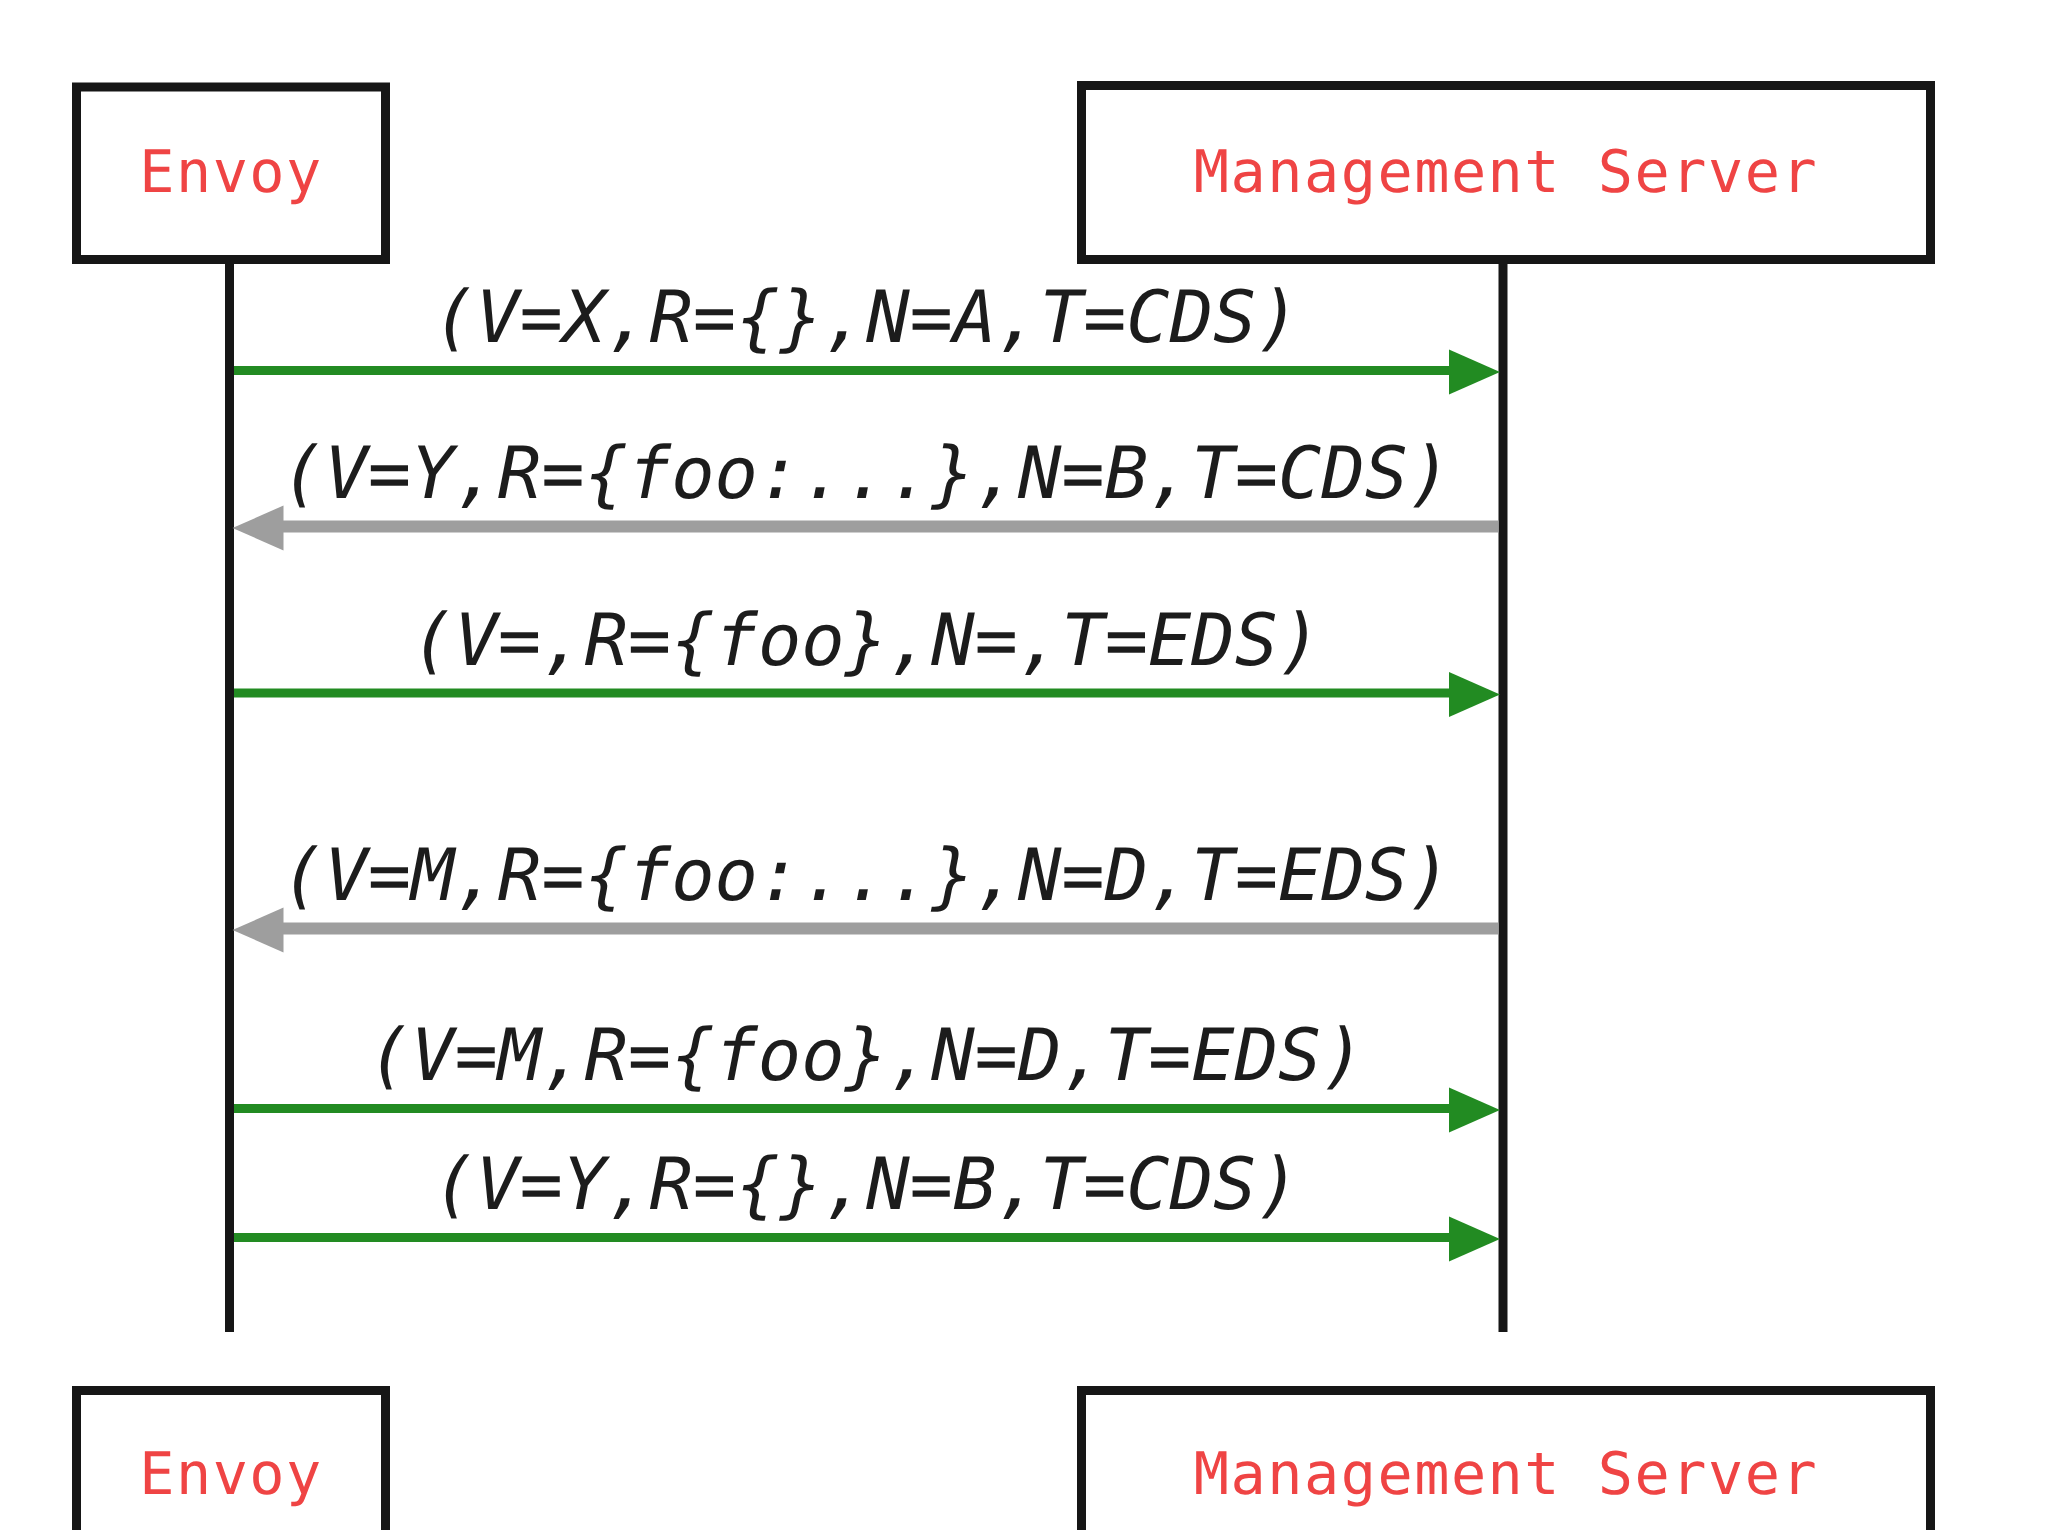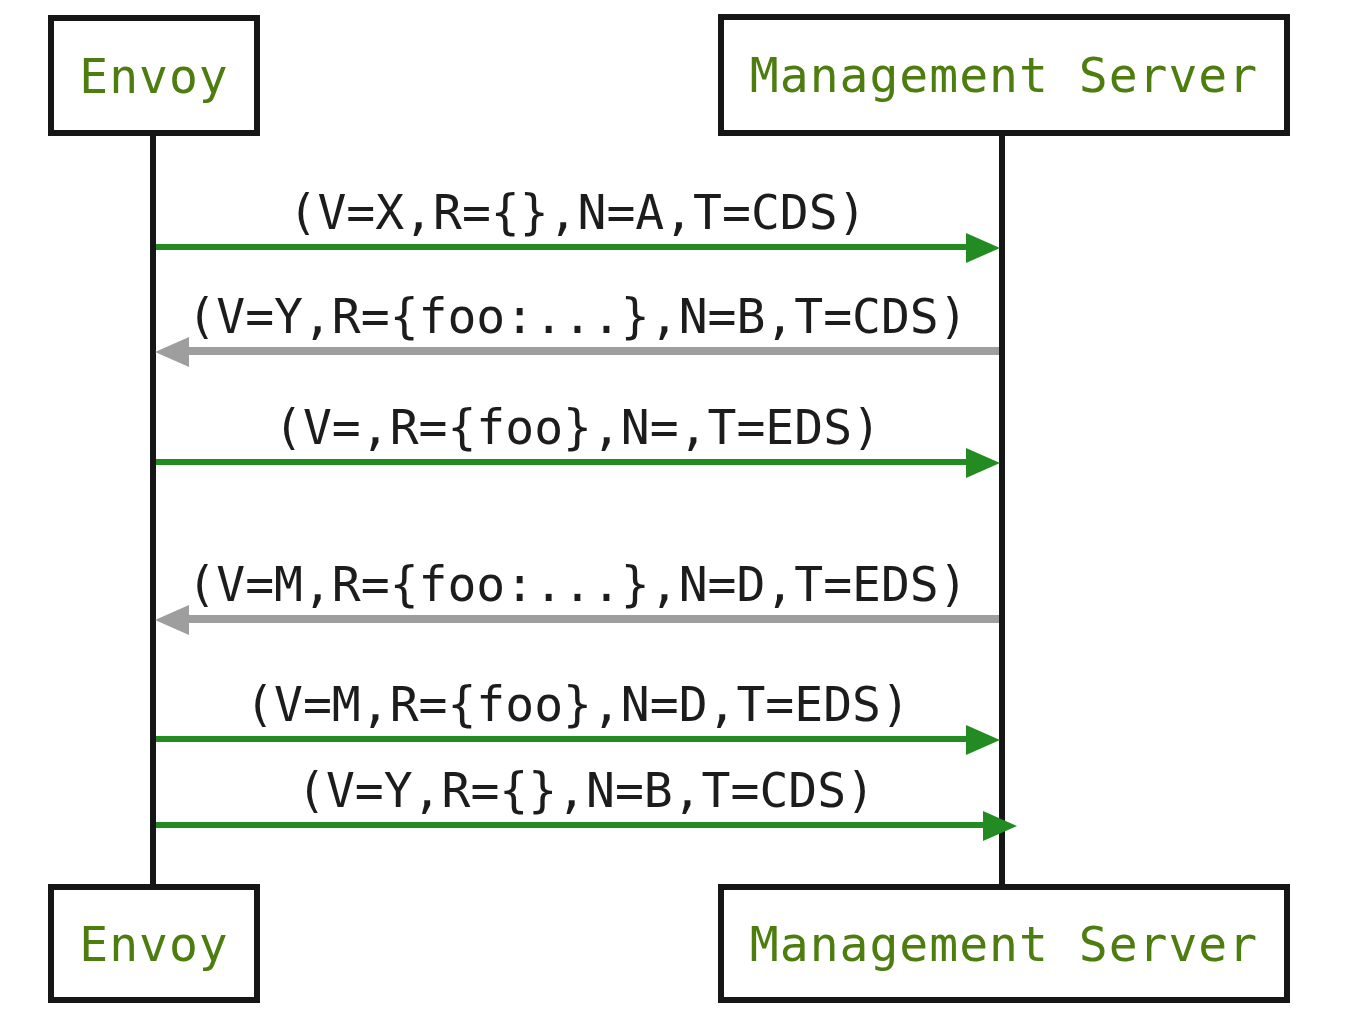--- a/index.html
+++ b/index.html
@@ -18,24 +18,25 @@
 
   
   .actor-box {
     position: absolute;
     box-sizing: border-box;
     border: 6px solid #161616;
     background: #ffffff;
     display: flex;
     align-items: center;
     justify-content: center;
-    font-size: 48px;
-    color: #4d7c0f;
+    font-size: 39px;
+    color: #ef4444;
     white-space: nowrap;
     letter-spacing: 1px;
+    margin-top: 40px;
   }
   .envoy-top    { left: 48px;  top: 15px;  width: 212px; height: 121px; }
   .ms-top       { left: 718px; top: 14px;  width: 572px; height: 122px; }
   .envoy-bottom { left: 48px;  top: 884px; width: 212px; height: 119px; }
   .ms-bottom    { left: 718px; top: 884px; width: 572px; height: 119px; }
 
   
   .lifeline {
     position: absolute;
     top: 130px;
@@ -51,32 +52,33 @@
     position: absolute;
     left: 156px;
     width: 843px;
     height: 66px;
   }
   .msg-1 { top: 184px; }
   .msg-2 { top: 288px; }
   .msg-3 { top: 399px; }
   .msg-4 { top: 556px; }
   .msg-5 { top: 676px; }
-  .msg-6 { top: 762px; padding-left: 17px; }
+  .msg-6 { top: 762px; }
 
   .msg .label {
     position: absolute;
     left: 0;
     right: 0;
     bottom: 14px;
     text-align: center;
     font-size: 48px;
     line-height: 1;
     color: #1c1c1c;
     white-space: nowrap;
+    font-style: italic;
   }
   .msg .line {
     position: absolute;
     bottom: 0;
     height: 6px;
     background: var(--ac, #161616);
   }
   .msg.response .line { height: 8px; bottom: -1px; }
   .msg .head {
     position: absolute;

